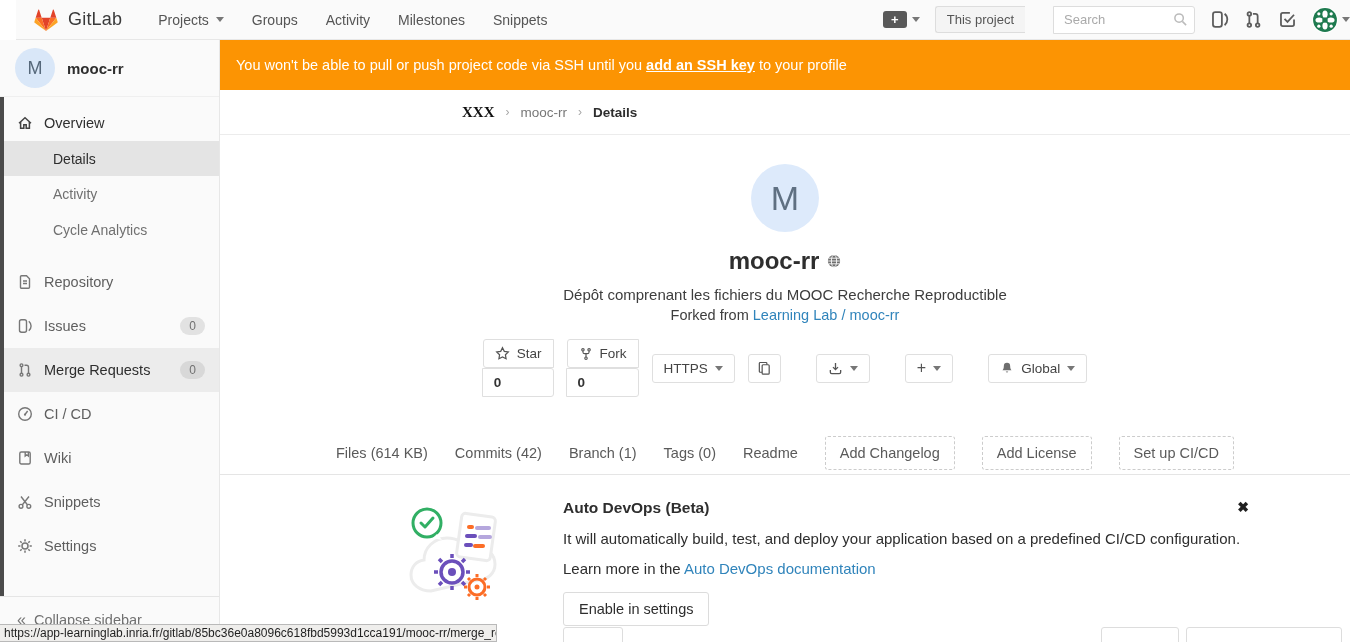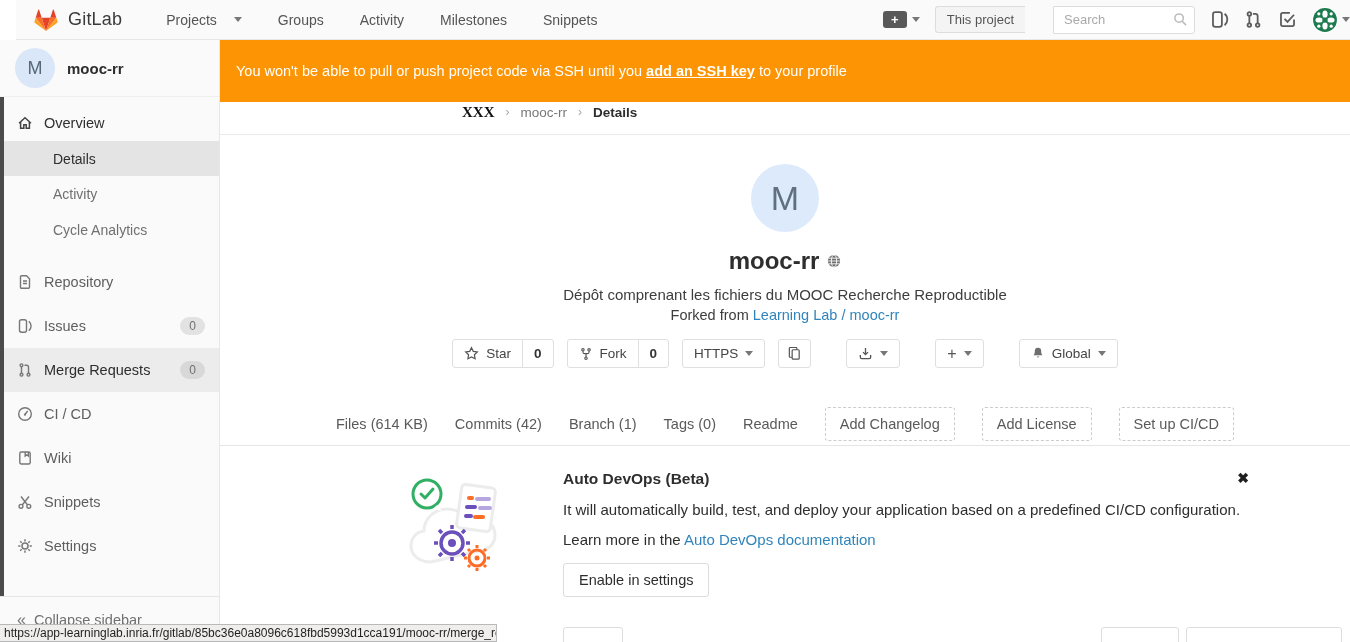--- a/index.html
+++ b/index.html
@@ -5,36 +5,36 @@
   * { margin:0; padding:0; box-sizing:border-box; }
   html,body { width:1350px; height:642px; overflow:hidden; font-family:"Liberation Sans",sans-serif; background:#fff; position:relative; }
   svg { display:block; }
 
   
   .topnav { position:absolute; left:16px; top:0; width:1350px; height:40px; background:#fafafa;
             border-bottom:1px solid #e7e7e7; display:flex; align-items:center; padding:0 16px; z-index:10; }
   .brand { display:flex; align-items:center; gap:8px; }
   .brand-name { font-size:18px; color:#3a3a3a; font-weight:500; letter-spacing:.2px; }
   .nav-links { display:flex; align-items:center; gap:28px; margin-left:36px; }
-  .nav-link { font-size:14px; color:#555; cursor:pointer; display:flex; align-items:center; gap:17px;margin-left:8px; }
+  .nav-link { font-size:14px; color:#555; cursor:pointer; display:flex; align-items:center; gap:7px; }
   .caret { width:0; height:0; border-left:4px solid transparent; border-right:4px solid transparent; border-top:5px solid #777; display:inline-block; }
   .topnav-right { margin-left:auto; display:flex; align-items:center; gap:15px; }
   .plus-btn-wrap { display:flex; align-items:center; gap:5px; cursor:pointer; }
   .plus-btn { width:24px; height:17px; background:#595959; color:#fff; border-radius:3px; font-size:13px; font-weight:bold; display:flex; align-items:center; justify-content:center; line-height:1; }
   .search-group { display:flex; align-items:center; }
   .scope-label { font-size:13px; color:#555; background:#f4f4f4; border:1px solid #ddd; border-right:none; border-radius:3px 0 0 3px; padding:5px 11px; white-space:nowrap; }
   .search-wrap { position:relative;padding-left:28px; }
   .search-input { width:142px; height:28px; border:1px solid #ddd; border-radius:0 3px 3px 0; padding:0 26px 0 10px; font-size:13px; color:#333; background:#fff; outline:none; font-family:"Liberation Sans",sans-serif; }
   .search-input::placeholder { color:#aaa; }
   .search-icon { position:absolute; right:7px; top:6px; }
   .top-icon { color:#5c5c5c; cursor:pointer; }
   .avatar-wrap { display:flex; align-items:center; gap:4px; cursor:pointer; }
 
   
-  .banner { position:absolute; left:220px; top:40px; width:1130px; height:62px; background:#fc9403; color:#fff;
+  .banner { position:absolute; left:220px; top:40px; width:1130px; height:50px; background:#fc9403; color:#fff;
             display:flex; align-items:center; padding:0 16px; font-size:14.5px; z-index:5; }
   .banner a { color:#fff; font-weight:bold; text-decoration:underline; cursor:pointer; }
   .banner-right { margin-left:auto; display:flex; align-items:center; gap:8px; white-space:nowrap; }
 
   
   .sidebar { position:absolute; left:0; top:40px; width:220px; height:602px; background:#fafafa; border-right:1px solid #e7e7e7; z-index:6; }
   .side-strip { position:absolute; left:0; top:57px; bottom:0; width:4px; background:#4b4b4b; }
   .proj-head { height:57px; display:flex; align-items:center; gap:12px; padding:0 15px; border-bottom:1px solid #efefef; }
   .proj-avatar { width:40px; height:40px; border-radius:50%; background:#d9e7f8; color:#56687a; font-size:18px; font-weight:500; display:flex; align-items:center; justify-content:center; }
   .proj-name { font-size:15px; font-weight:600; color:#2e2e2e; }
@@ -63,21 +63,21 @@
   .proj-hero { text-align:center; }
   .hero-avatar { width:68px; height:68px; border-radius:50%; background:#ddeafb; color:#5f7082; font-size:34px; display:inline-flex; align-items:center; justify-content:center; margin-top:29px; }
   .hero-title { margin-top:15px; font-size:24px; font-weight:600; color:#2e2e2e; display:flex; align-items:center; justify-content:center; gap:8px; }
   .hero-desc { margin-top:11px; font-size:15px; color:#3d3d3d; }
   .hero-fork { margin-top:4px; font-size:14.5px; color:#3d3d3d; }
   a.blue { color:#3084bb; text-decoration:none; cursor:pointer; }
 
   .actions { margin-top:16px; display:flex; align-items:center; justify-content:center; gap:13px; }
   .btn { height:29px; background:#fff; border:1px solid #dfdfdf; border-radius:3px; font-size:13.5px; color:#444;
          display:inline-flex; align-items:center; gap:7px; padding:0 11px; cursor:pointer; font-family:"Liberation Sans",sans-serif; }
-  .btn-group { display:flex; }
+  .btn-group { display:flex;flex-direction:column; }
   .btn-group .btn:first-child { border-radius:3px 0 0 3px; }
   .btn-group .btn:last-child { border-radius:0 3px 3px 0; margin-left:-1px; font-weight:600; color:#333; }
   .annotation { border:3px solid #cf0404; display:flex; border-radius:2px; }
   .clone-input { width:250px; height:29px; border:1px solid #dfdfdf; padding:0 8px; font-family:"DejaVu Sans Mono",monospace; font-size:13px; color:#2e2e2e; outline:none; background:#fff; }
   .grp-gap { width:9px; }
 
   .stats { margin-top:34px; height:44px; border-bottom:1px solid #e5e5e5; display:flex; align-items:center; justify-content:center; gap:27px; }
   .stat-link { font-size:14.5px; color:#5a5a5a; cursor:pointer; white-space:nowrap; }
   .dash-btn { border:1px dashed #ccc; border-radius:3px; background:#fff; color:#5a5a5a; font-size:14.5px; padding:8px 14px; cursor:pointer; white-space:nowrap; font-family:"Liberation Sans",sans-serif; }
 

